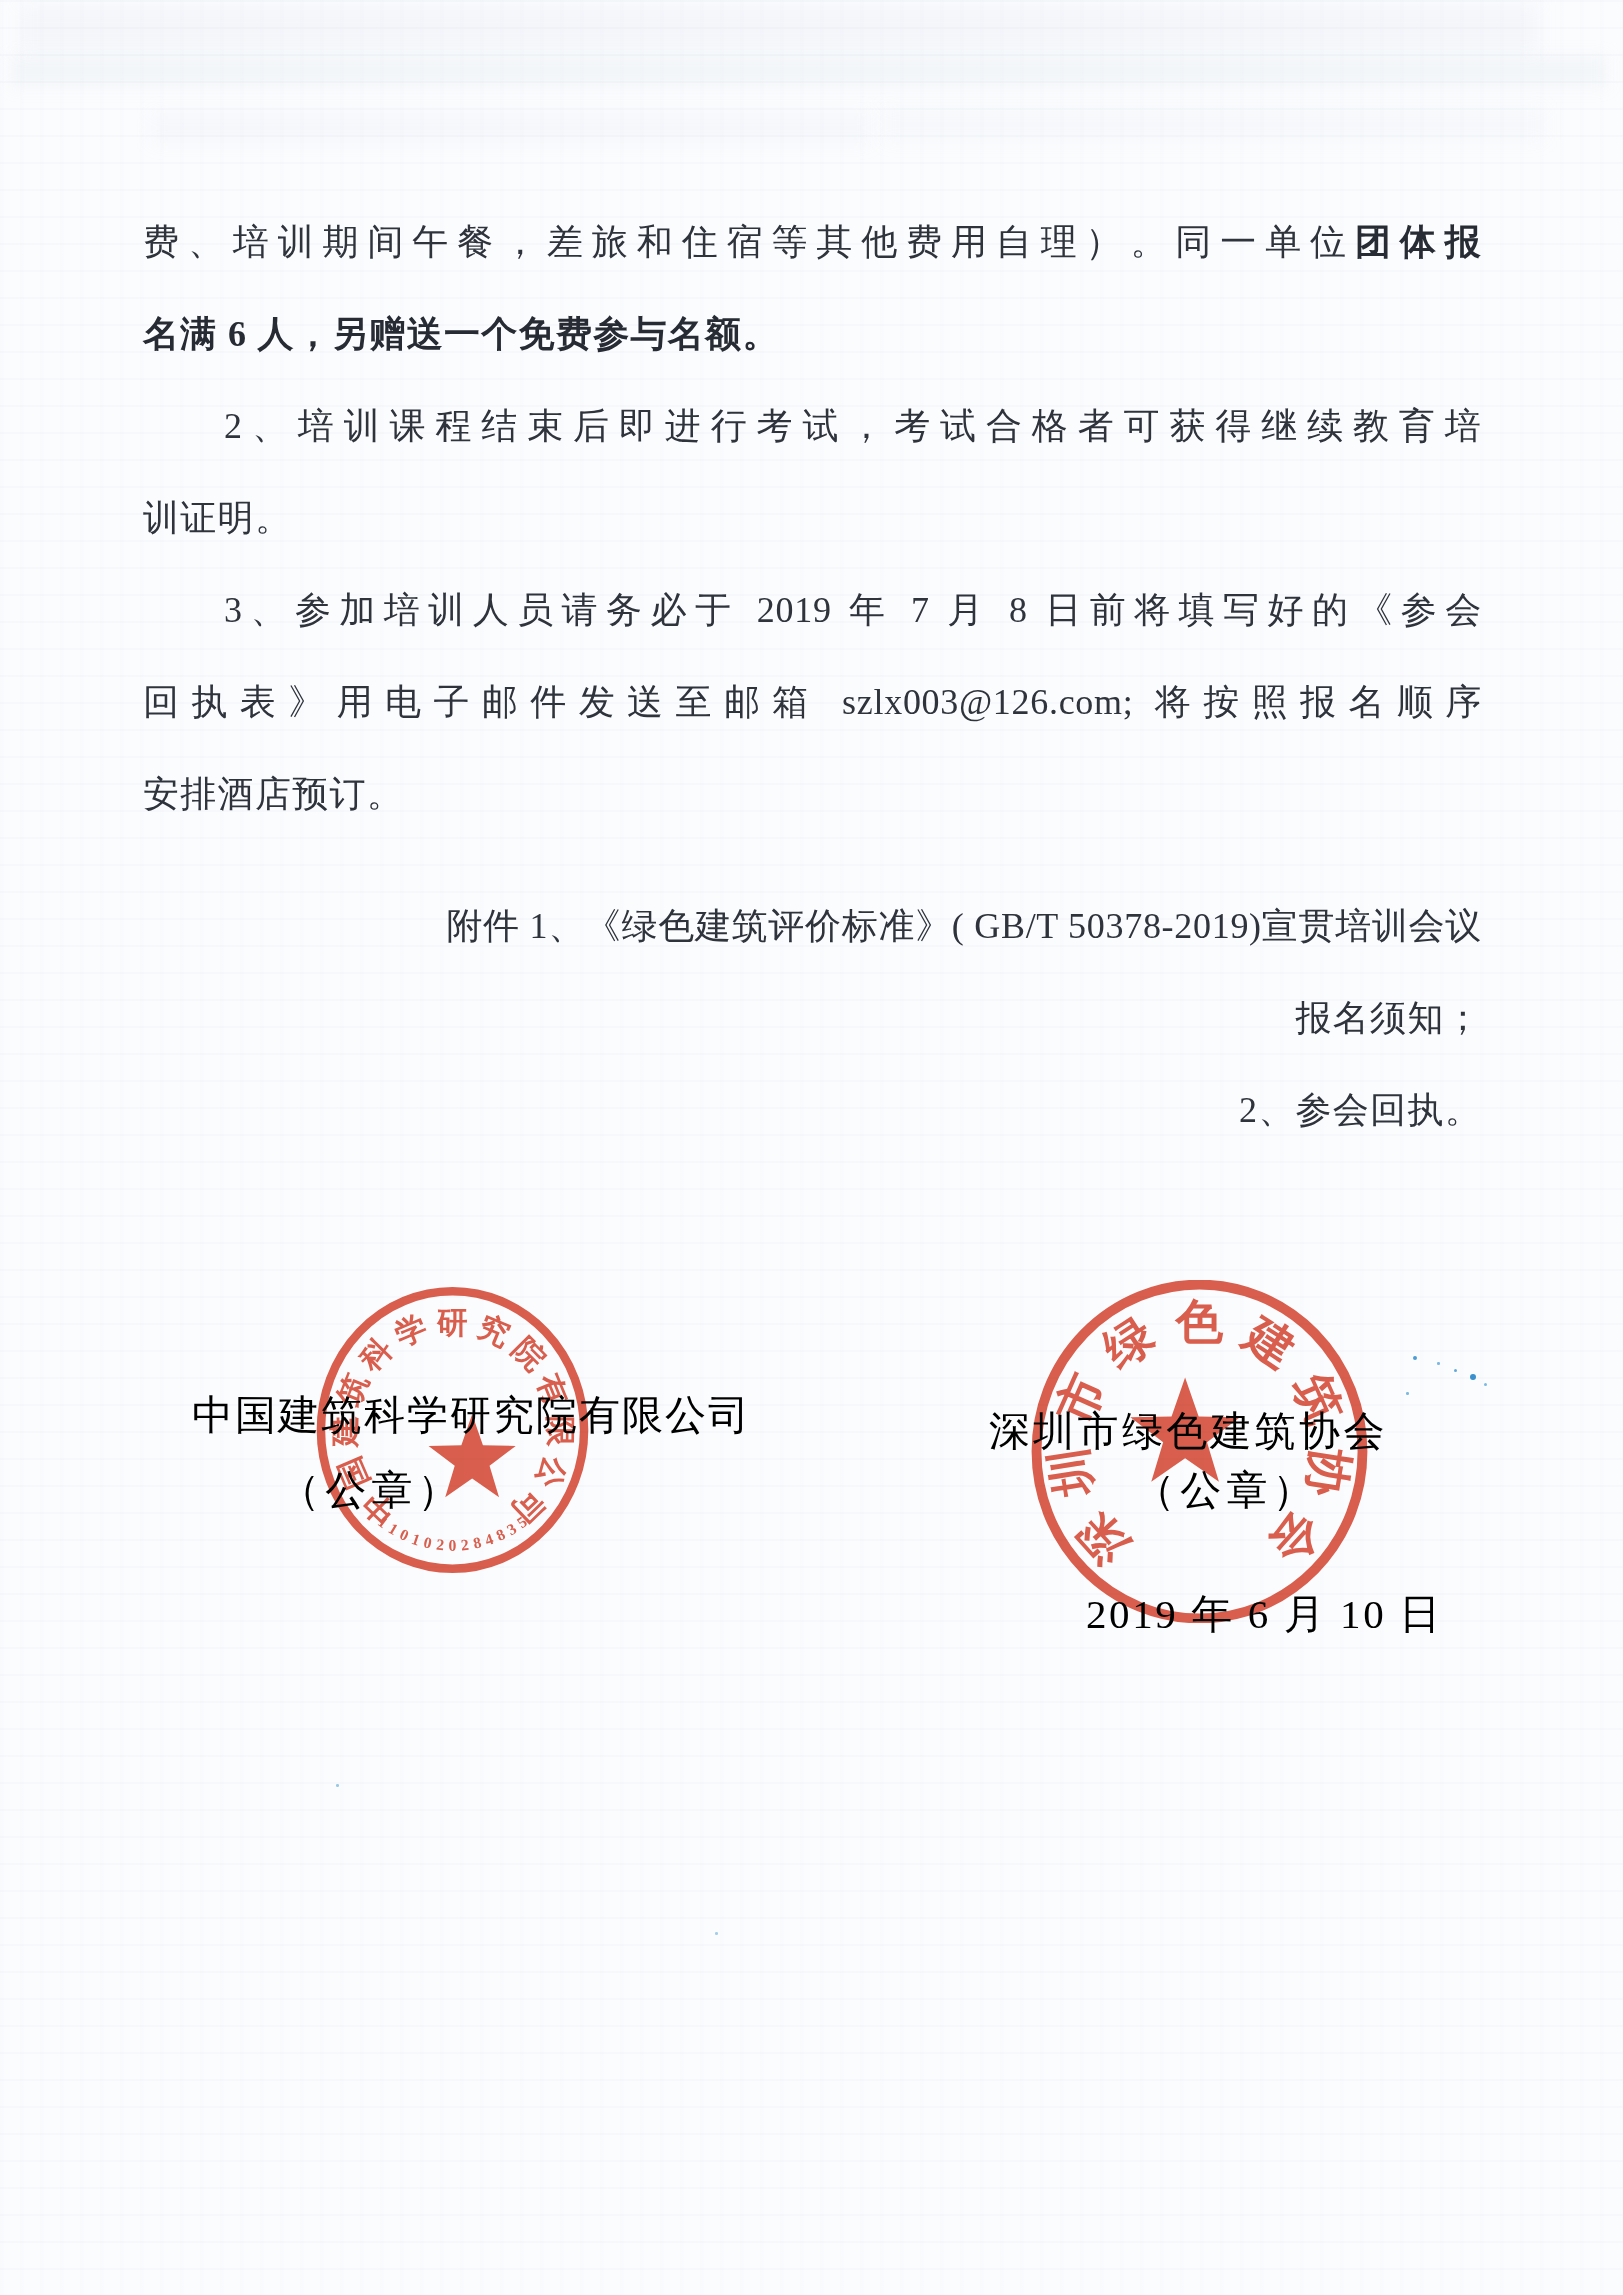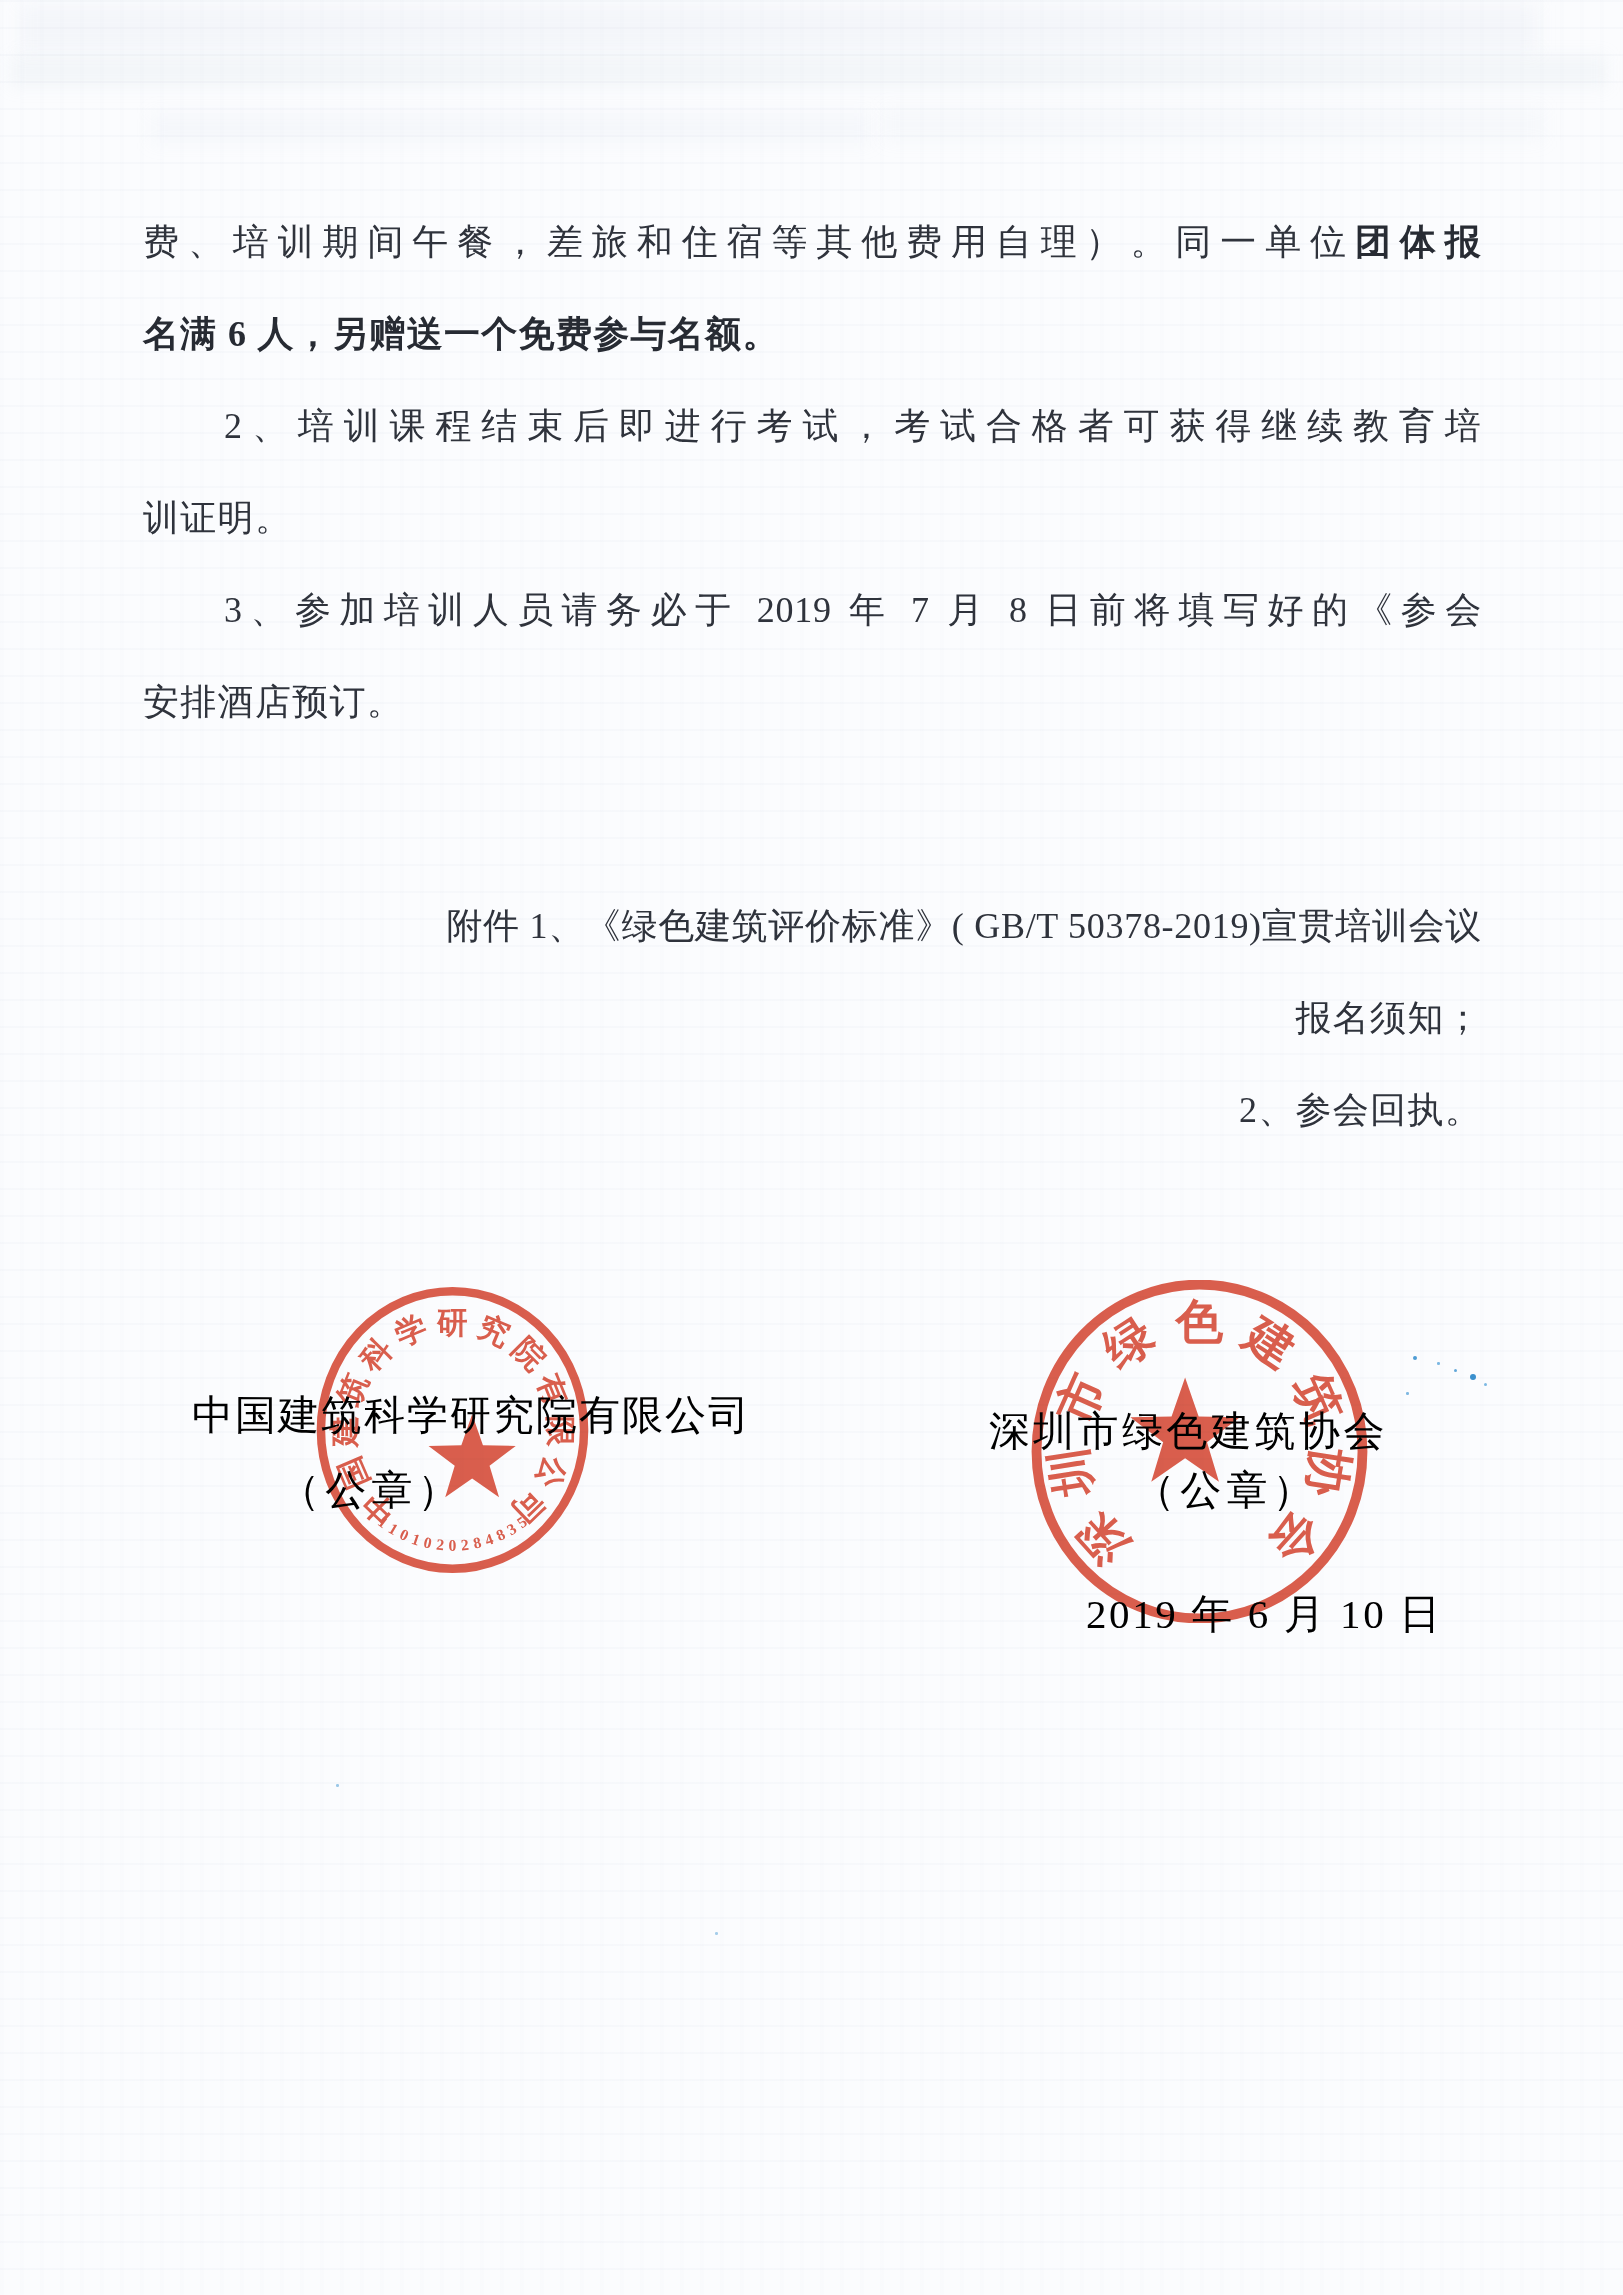--- a/index.html
+++ b/index.html
@@ -47,20 +47,21 @@
   <div class="artifact" style="left:9.8px;top:56px;width:1597px;height:31px;background:rgba(196,205,220,0.13);filter:blur(7.9px);"></div>
   <div class="artifact" style="left:151px;top:113px;width:720px;height:30px;background:rgba(203,211,226,0.11);filter:blur(9.2px);"></div>
   <div class="artifact" style="left:883px;top:108px;width:661px;height:33px;background:rgba(203,211,226,0.09);filter:blur(9.2px);"></div>
 
   <div class="text-block" style="top:196px;">
     <div class="line jl"><span>费、培训期间午餐，差旅和住宿等其他费用自理）。同一单位</span><span class="b">团体报</span></div>
     <div class="line b">名满 6 人，另赠送一个免费参与名额。</div>
     <div class="line jl indent2">2、培训课程结束后即进行考试，考试合格者可获得继续教育培</div>
     <div class="line">训证明。</div>
     <div class="line jl indent2 tight">3、参加培训人员请务必于 2019 年 7 月 8 日前将填写好的《参会</div>
+    <div class="line jl tight">回执表》用电子邮件发送至邮箱 szlx003@126.com; 将按照报名顺序</div>
     <div class="line">安排酒店预订。</div>
   </div>
 
   <div class="text-block" style="top:880px;text-align:right;">
     <div class="line tight" style="padding-left:73px;">附件 1、《绿色建筑评价标准》( GB/T 50378-2019)宣贯培训会议</div>
     <div class="line" style="padding-left:277px;">报名须知；</div>
     <div class="line" style="padding-left:219px;">2、参会回执。</div>
   </div>
 
   <div class="sig" style="left:192px;top:1392px;letter-spacing:2px;">中国建筑科学研究院有限公司</div>

